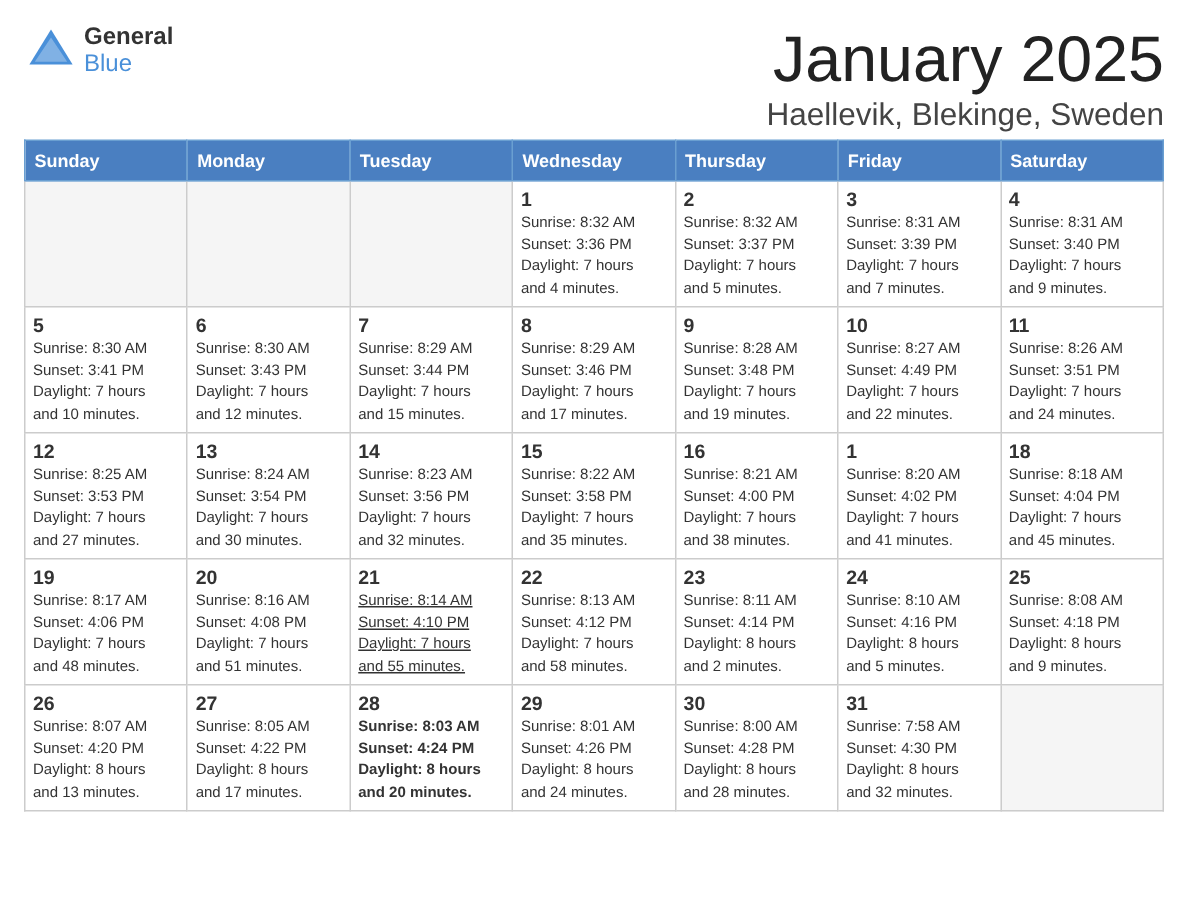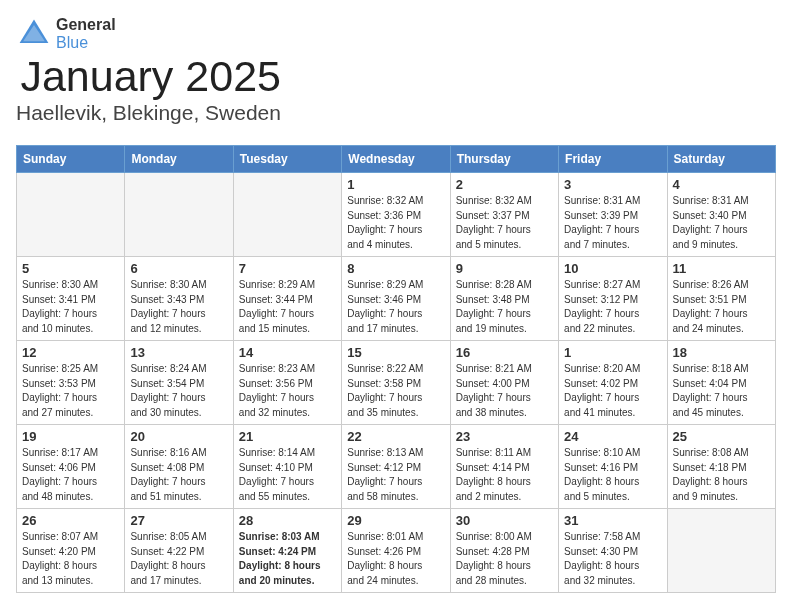--- a/index.html
+++ b/index.html
@@ -7,22 +7,21 @@
       font-family: Arial, sans-serif;
       background: #fff;
       width: 792px;
       min-height: 612px;
       padding: 16px;
     }
     .header {
       display: flex;
       justify-content: space-between;
       align-items: flex-start;
-      margin-bottom: 20px;
-      flex-direction: column;
+      margin-bottom: 4px;
     }
     .logo-icon {
       width: 36px;
       height: 36px;
     }
     .logo-wrapper {
       display: flex;
       align-items: center;
       gap: 4px;
     }
@@ -176,21 +175,21 @@
         <td>
           <span class="day-num">9</span>
           <div class="day-info" style="white-space: pre-line;">Sunrise: 8:28 AM
 Sunset: 3:48 PM
 Daylight: 7 hours
 and 19 minutes.</div>
         </td>
         <td>
           <span class="day-num">10</span>
           <div class="day-info" style="white-space: pre-line;">Sunrise: 8:27 AM
-Sunset: 3:12 PM
+Sunset: 4:49 PM
 Daylight: 7 hours
 and 22 minutes.</div>
         </td>
         <td>
           <span class="day-num">11</span>
           <div class="day-info" style="white-space: pre-line;">Sunrise: 8:26 AM
 Sunset: 3:51 PM
 Daylight: 7 hours
 and 24 minutes.</div>
         </td>
@@ -256,21 +255,21 @@
         </td>
         <td>
           <span class="day-num">20</span>
           <div class="day-info" style="white-space: pre-line;">Sunrise: 8:16 AM
 Sunset: 4:08 PM
 Daylight: 7 hours
 and 51 minutes.</div>
         </td>
         <td>
           <span class="day-num">21</span>
-          <div class="day-info" style="white-space: pre-line;">Sunrise: 8:14 AM
+          <div class="day-info" style="white-space: pre-line; text-decoration: underline;">Sunrise: 8:14 AM
 Sunset: 4:10 PM
 Daylight: 7 hours
 and 55 minutes.</div>
         </td>
         <td>
           <span class="day-num">22</span>
           <div class="day-info" style="white-space: pre-line;">Sunrise: 8:13 AM
 Sunset: 4:12 PM
 Daylight: 7 hours
 and 58 minutes.</div>

